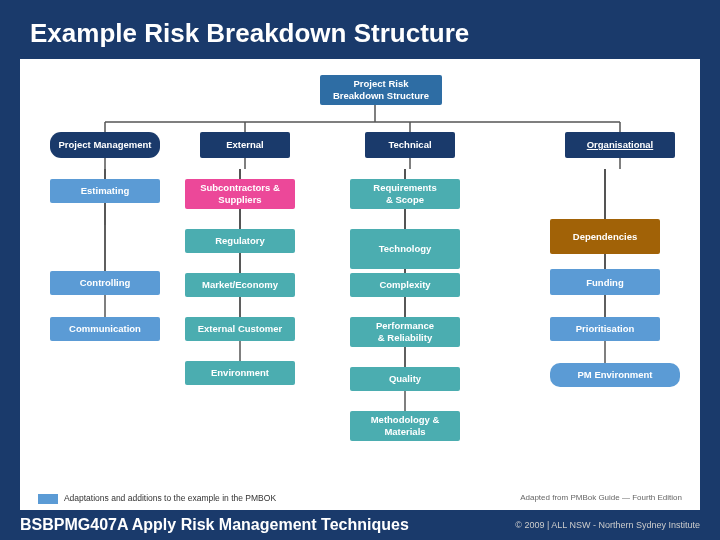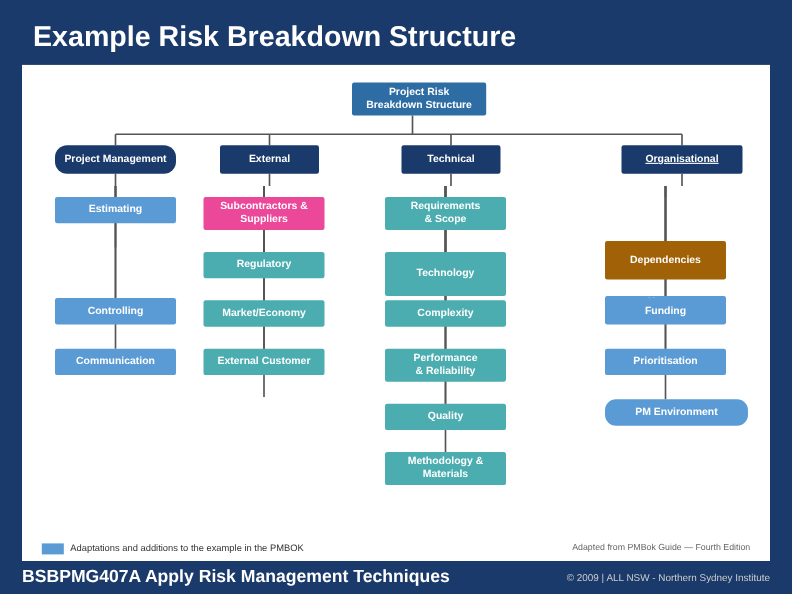--- a/index.html
+++ b/index.html
@@ -149,20 +149,21 @@
         <div class="node-box" style="left: 170px; top: 65px; width: 90px; height: 26px; background: rgb(26, 58, 107); color: white; padding: 2px 4px;">External</div>
         <div class="node-box" style="left: 335px; top: 65px; width: 90px; height: 26px; background: rgb(26, 58, 107); color: white; padding: 2px 4px;">Technical</div>
         <div class="node-box" style="left: 535px; top: 65px; width: 110px; height: 26px; background: rgb(26, 58, 107); color: white; padding: 2px 4px; text-decoration: underline;">Organisational</div>
         <div class="node-box" style="left: 20px; top: 112px; width: 110px; height: 24px; background: rgb(91, 155, 213); color: white; padding: 2px 4px;">Estimating</div>
         <div class="node-box" style="left: 20px; top: 204px; width: 110px; height: 24px; background: rgb(91, 155, 213); color: white; padding: 2px 1px;">Controlling</div>
         <div class="node-box" style="left: 20px; top: 250px; width: 110px; height: 24px; background: rgb(91, 155, 213); color: white; padding: 2px 4px;">Communication</div>
         <div class="node-box" style="left: 155px; top: 112px; width: 110px; height: 30px; background: #ec4899; color: white; padding: 2px 4px;">Subcontractors &amp;<br>Suppliers</div>
         <div class="node-box" style="left: 155px; top: 162px; width: 110px; height: 24px; background: rgb(75, 173, 176); color: white; padding: 2px 4px;">Regulatory</div>
         <div class="node-box" style="left: 155px; top: 206px; width: 110px; height: 24px; background: rgb(75, 173, 176); color: white; padding: 2px 4px;">Market/Economy</div>
         <div class="node-box" style="left: 155px; top: 250px; width: 110px; height: 24px; background: rgb(75, 173, 176); color: white; padding: 2px 4px;">External Customer</div>
+        <div class="node-box" style="left: 155px; top: 294px; width: 110px; height: 24px; background: rgb(75, 173, 176); color: white; padding: 2px 4px;">Environment</div>
         <div class="node-box" style="left: 320px; top: 112px; width: 110px; height: 30px; background: rgb(75, 173, 176); color: white; padding: 2px 4px;">Requirements<br>&amp; Scope</div>
         <div class="node-box" style="left: 320px; top: 162px; width: 110px; height: 40px; background: rgb(75, 173, 176); color: white; padding: 2px 20px;">Technology</div>
         <div class="node-box" style="left: 320px; top: 206px; width: 110px; height: 24px; background: rgb(75, 173, 176); color: white; padding: 2px 4px;">Complexity</div>
         <div class="node-box" style="left: 320px; top: 250px; width: 110px; height: 30px; background: rgb(75, 173, 176); color: white; padding: 2px 4px;">Performance<br>&amp; Reliability</div>
         <div class="node-box" style="left: 320px; top: 300px; width: 110px; height: 24px; background: rgb(75, 173, 176); color: white; padding: 2px 4px;">Quality</div>
         <div class="node-box" style="left: 320px; top: 344px; width: 110px; height: 30px; background: rgb(75, 173, 176); color: white; padding: 2px 4px;">Methodology &amp;<br>Materials</div>
         <div class="node-box" style="left: 520px; top: 112px; width: 110px; height: 35px; background: #a16207; color: white; padding: 2px 4px; margin-top: 40px;">Dependencies</div>
         <div class="node-box" style="left: 520px; top: 158px; width: 110px; height: 24px; background: rgb(91, 155, 213); color: white; padding: 2px 15px; margin-top: 44px;">Human Resources</div>
         <div class="node-box" style="left: 520px; top: 204px; width: 110px; height: 24px; background: rgb(91, 155, 213); color: white; padding: 2px 4px;">Funding</div>
         <div class="node-box" style="left: 520px; top: 250px; width: 110px; height: 24px; background: rgb(91, 155, 213); color: white; padding: 2px 4px;">Prioritisation</div>

